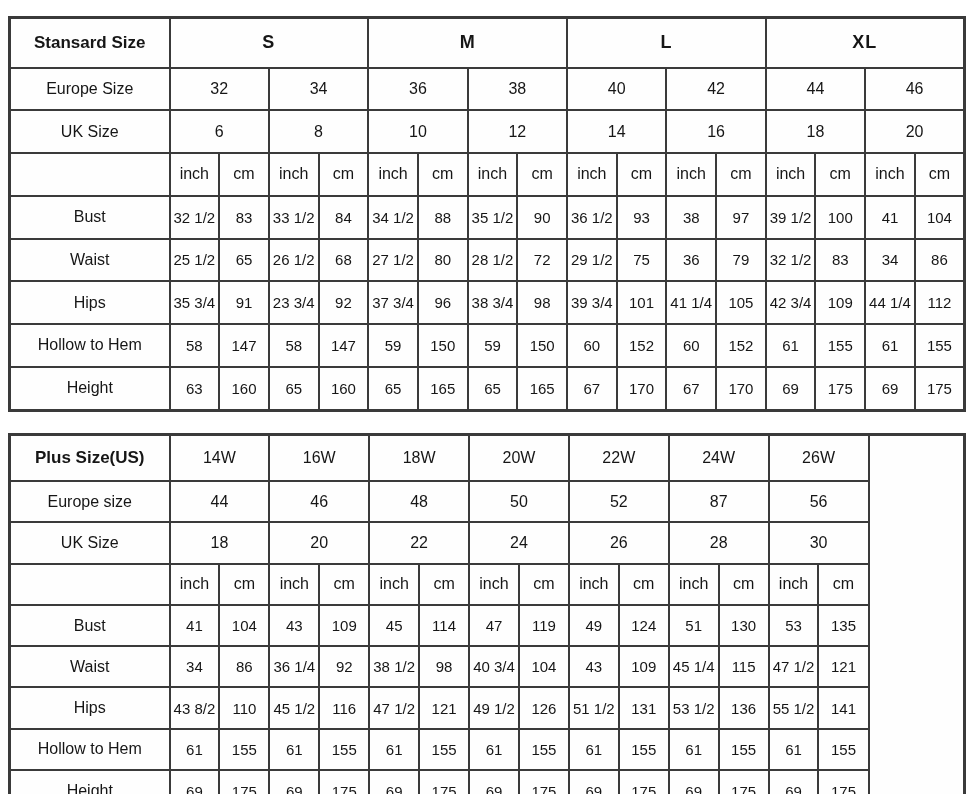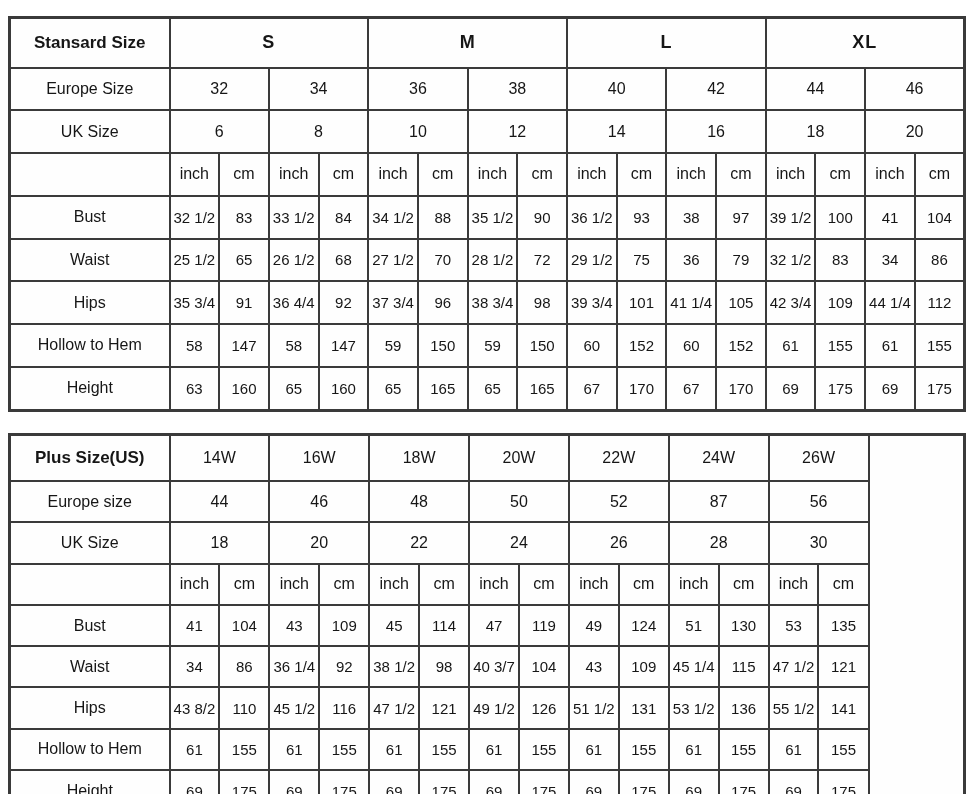--- a/index.html
+++ b/index.html
@@ -136,37 +136,37 @@
           <td class="val">41</td>
           <td class="val">104</td>
         </tr>
         <tr>
           <td>Waist</td>
           <td class="val">25 1/2</td>
           <td class="val">65</td>
           <td class="val">26 1/2</td>
           <td class="val">68</td>
           <td class="val">27 1/2</td>
-          <td class="val">70</td>
+          <td class="val">80</td>
           <td class="val">28 1/2</td>
           <td class="val">72</td>
           <td class="val">29 1/2</td>
           <td class="val">75</td>
           <td class="val">36</td>
           <td class="val">79</td>
           <td class="val">32 1/2</td>
           <td class="val">83</td>
           <td class="val">34</td>
           <td class="val">86</td>
         </tr>
         <tr>
           <td>Hips</td>
           <td class="val">35 3/4</td>
           <td class="val">91</td>
-          <td class="val">36 4/4</td>
+          <td class="val">23 3/4</td>
           <td class="val">92</td>
           <td class="val">37 3/4</td>
           <td class="val">96</td>
           <td class="val">38 3/4</td>
           <td class="val">98</td>
           <td class="val">39 3/4</td>
           <td class="val">101</td>
           <td class="val">41 1/4</td>
           <td class="val">105</td>
           <td class="val">42 3/4</td>
@@ -300,21 +300,21 @@
           <td class="val">135</td>
         </tr>
         <tr>
           <td>Waist</td>
           <td class="val">34</td>
           <td class="val">86</td>
           <td class="val">36 1/4</td>
           <td class="val">92</td>
           <td class="val">38 1/2</td>
           <td class="val">98</td>
-          <td class="val">40 3/7</td>
+          <td class="val">40 3/4</td>
           <td class="val">104</td>
           <td class="val">43</td>
           <td class="val">109</td>
           <td class="val">45 1/4</td>
           <td class="val">115</td>
           <td class="val">47 1/2</td>
           <td class="val">121</td>
         </tr>
         <tr>
           <td>Hips</td>

